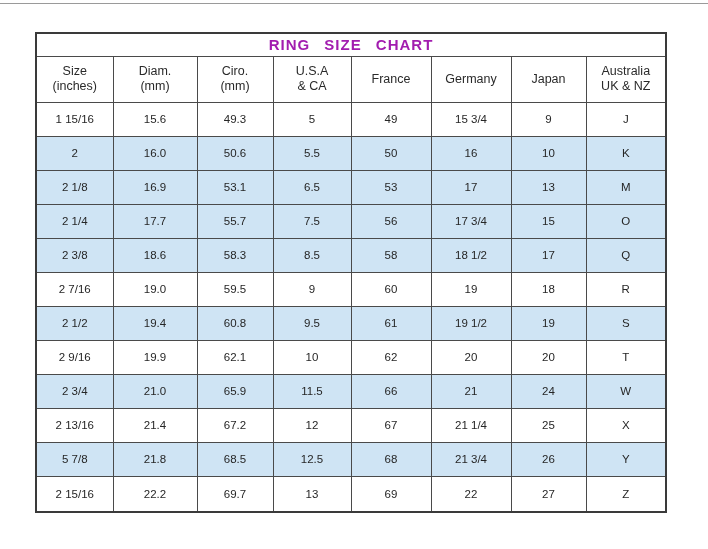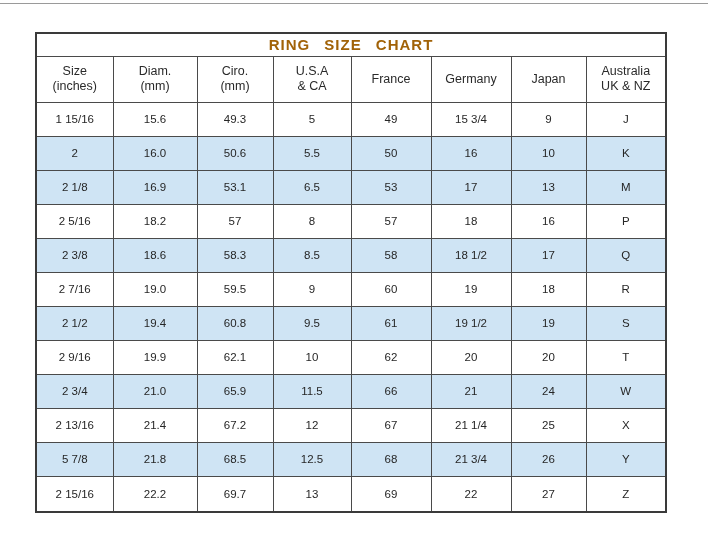--- a/index.html
+++ b/index.html
@@ -39,21 +39,21 @@
     vertical-align: middle;
     padding: 0;
     overflow: hidden;
   }
   td.title-cell {
     height: 23px;
     font-weight: bold;
     font-size: 15px;
     letter-spacing: 1px;
     word-spacing: 9px;
-    color: #a16207;
+    color: #a21caf;
     background: #ffffff;
   }
   tr.col-headers th {
     height: 46px;
     font-weight: normal;
     font-size: 12.5px;
     line-height: 1.2;
     color: #2a2a2a;
     background: #ffffff;
   }
@@ -130,29 +130,29 @@
         <tr class="alt">
           <td>2 1/8</td>
           <td>16.9</td>
           <td>53.1</td>
           <td>6.5</td>
           <td>53</td>
           <td>17</td>
           <td>13</td>
           <td>M</td>
         </tr>
-        <tr>
-          <td>2 5/16</td>
-          <td>18.2</td>
-          <td>57</td>
-          <td>8</td>
-          <td>57</td>
-          <td>18</td>
-          <td>16</td>
-          <td>P</td>
+        <tr class="alt">
+          <td>2 1/4</td>
+          <td>17.7</td>
+          <td>55.7</td>
+          <td>7.5</td>
+          <td>56</td>
+          <td>17 3/4</td>
+          <td>15</td>
+          <td>O</td>
         </tr>
         <tr class="alt">
           <td>2 3/8</td>
           <td>18.6</td>
           <td>58.3</td>
           <td>8.5</td>
           <td>58</td>
           <td>18 1/2</td>
           <td>17</td>
           <td>Q</td>

